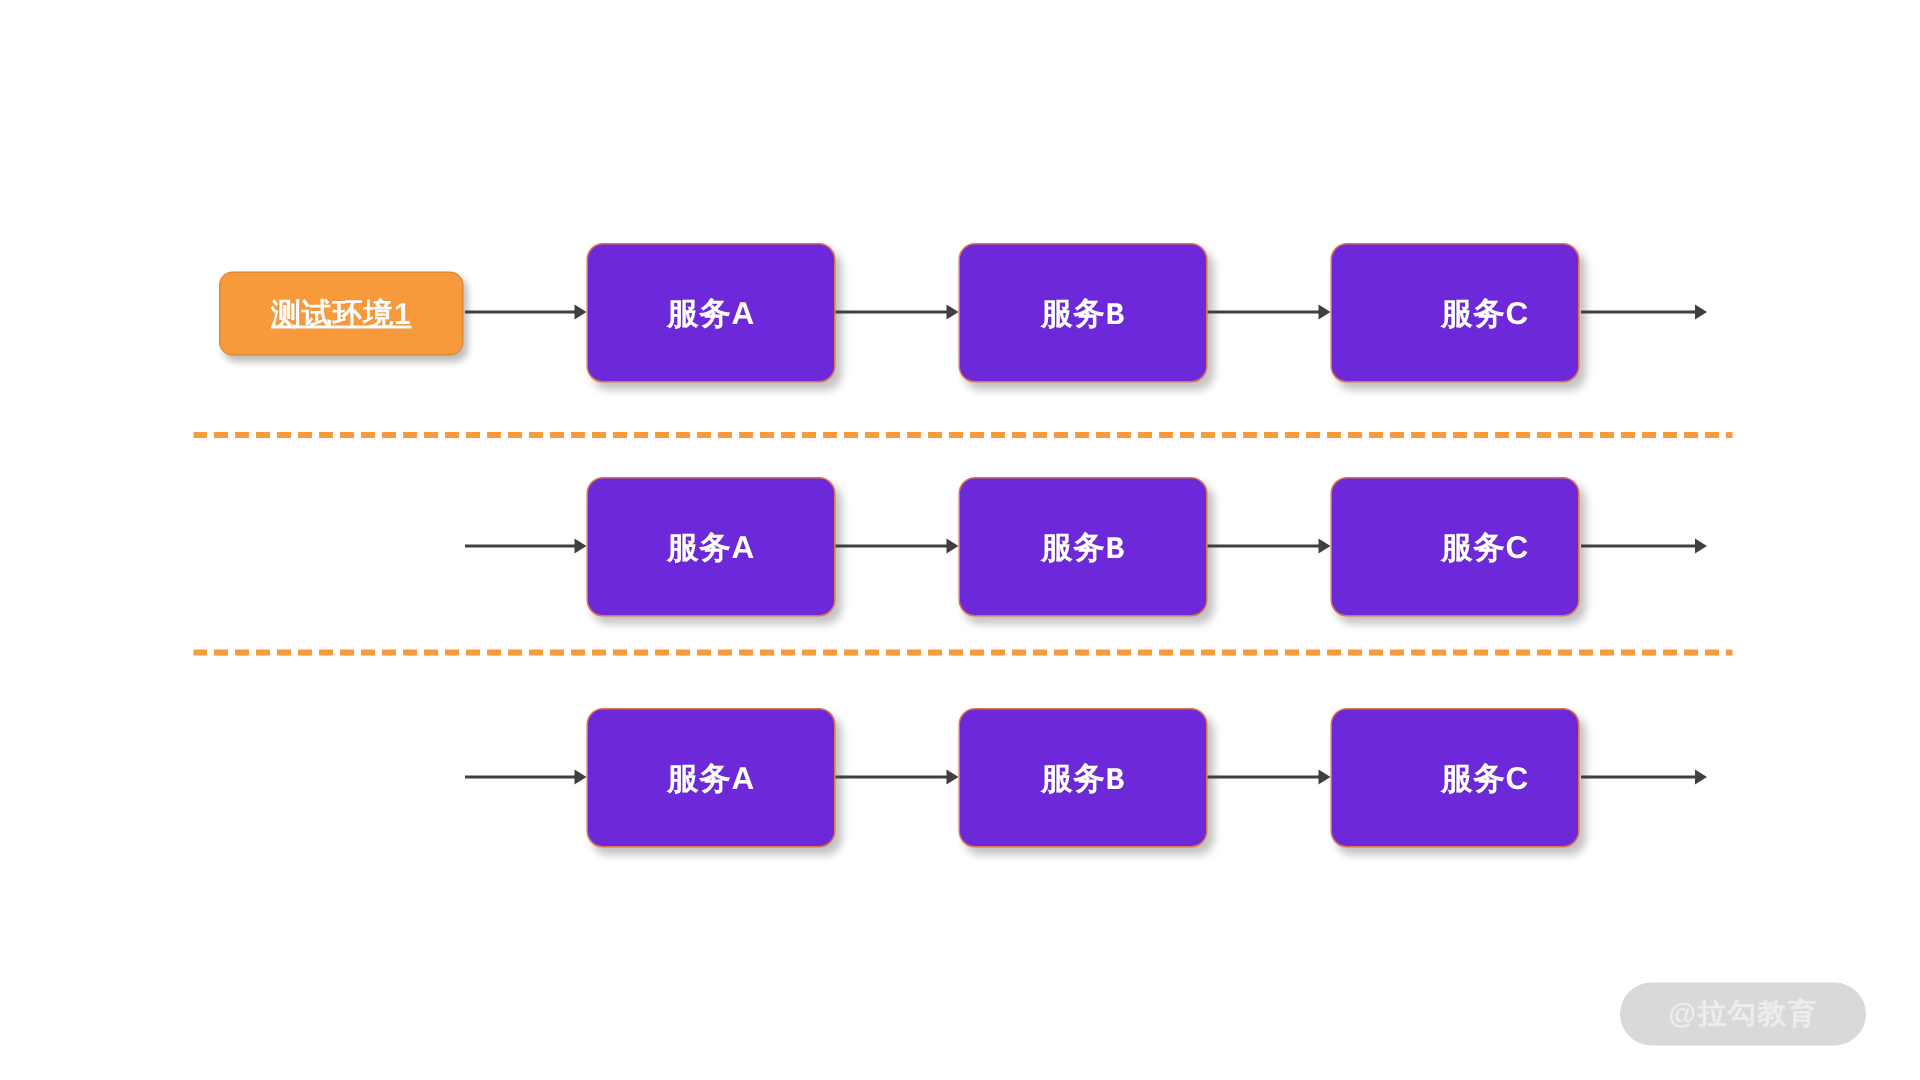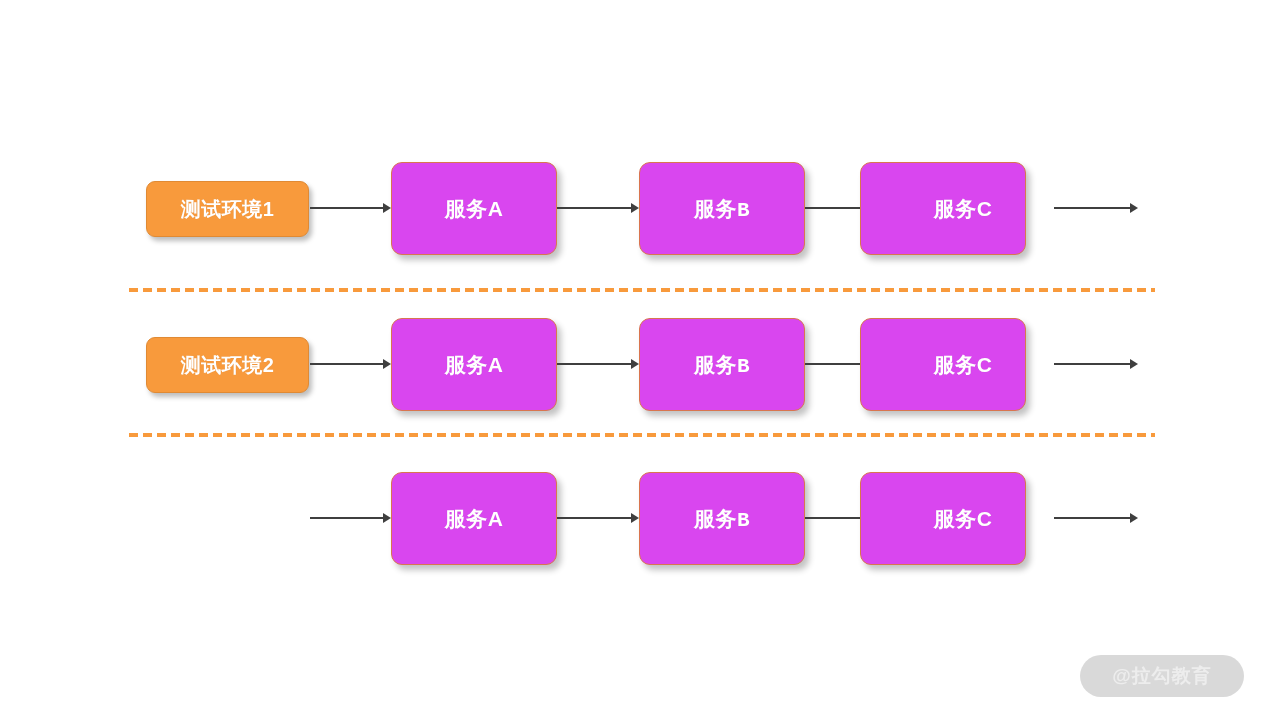--- a/index.html
+++ b/index.html
@@ -52,35 +52,36 @@
   .env-box {
     left: 146px;
     top: 33px;
     width: 163px;
     height: 56px;
     background: #F89A3C;
     border: 1px solid #E08A34;
     border-radius: 9px;
     font-size: 20px;
     box-shadow: 3px 4px 5px rgba(0,0,0,0.26);
+    text-decoration: underline;
   }
 
   .svc-box {
     top: 14px;
     width: 166px;
     height: 93px;
-    background: #d946ef;
+    background: #6d28d9;
     border: 1px solid #D9754F;
     border-radius: 11px;
     font-size: 21px;
     box-shadow: 4px 5px 6px rgba(0,0,0,0.24);
   }
   .svc-a { left: 391px; }
   .svc-b { left: 639px; font-family: Liberation Mono, monospace; }
-  .svc-c { left: 860px; padding-left: 40px; }
+  .svc-c { left: 887px; padding-left: 40px; }
 
   
   .arrow {
     position: absolute;
     top: 58px;
     height: 4px;
   }
   .arrow .shaft {
     position: absolute;
     left: 0;
@@ -179,23 +180,20 @@
 
     <div class="arrow arrow-4">
       <span class="shaft"></span>
       <span class="head"></span>
     </div>
   </div>
 
   <div class="separator sep-1"></div>
 
   <div class="row row-2">
-    <div class="box env-box">
-      <span>测试环境2</span>
-    </div>
 
     <div class="arrow arrow-1">
       <span class="shaft"></span>
       <span class="head"></span>
     </div>
 
     <div class="box svc-box svc-a">
       <span>服务A</span>
     </div>
 

